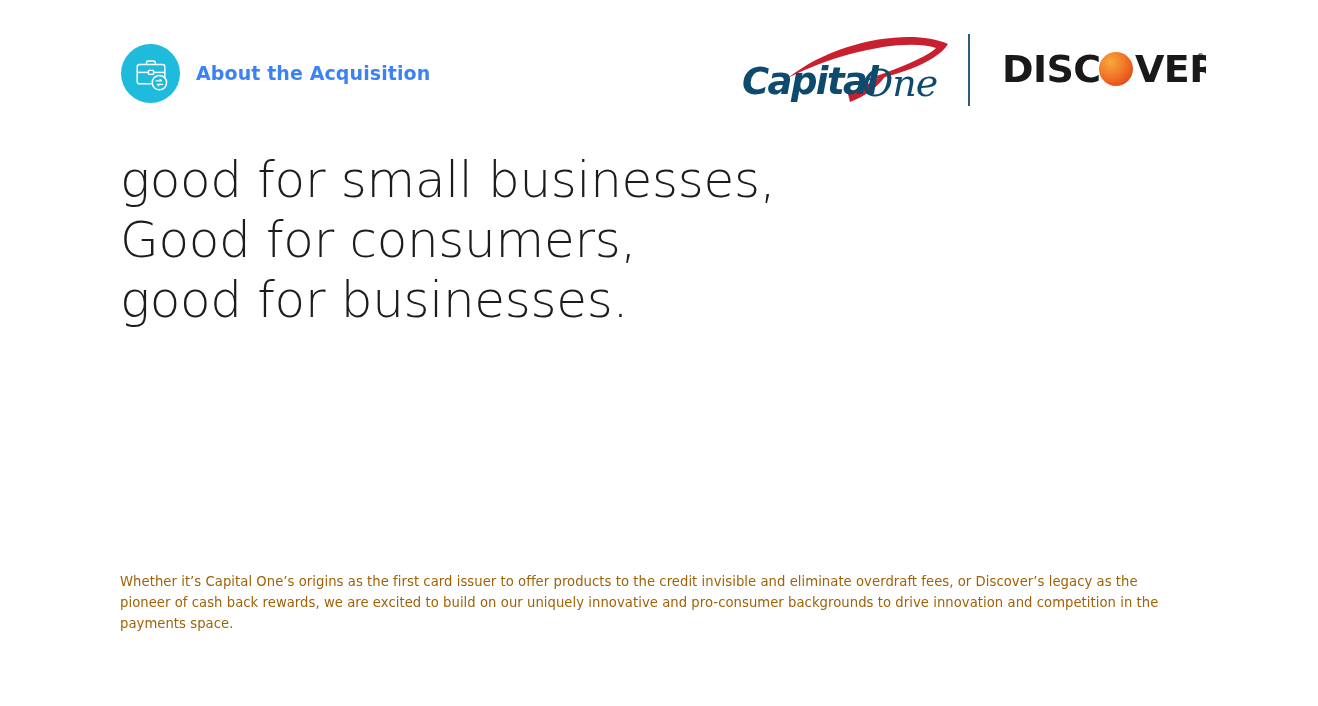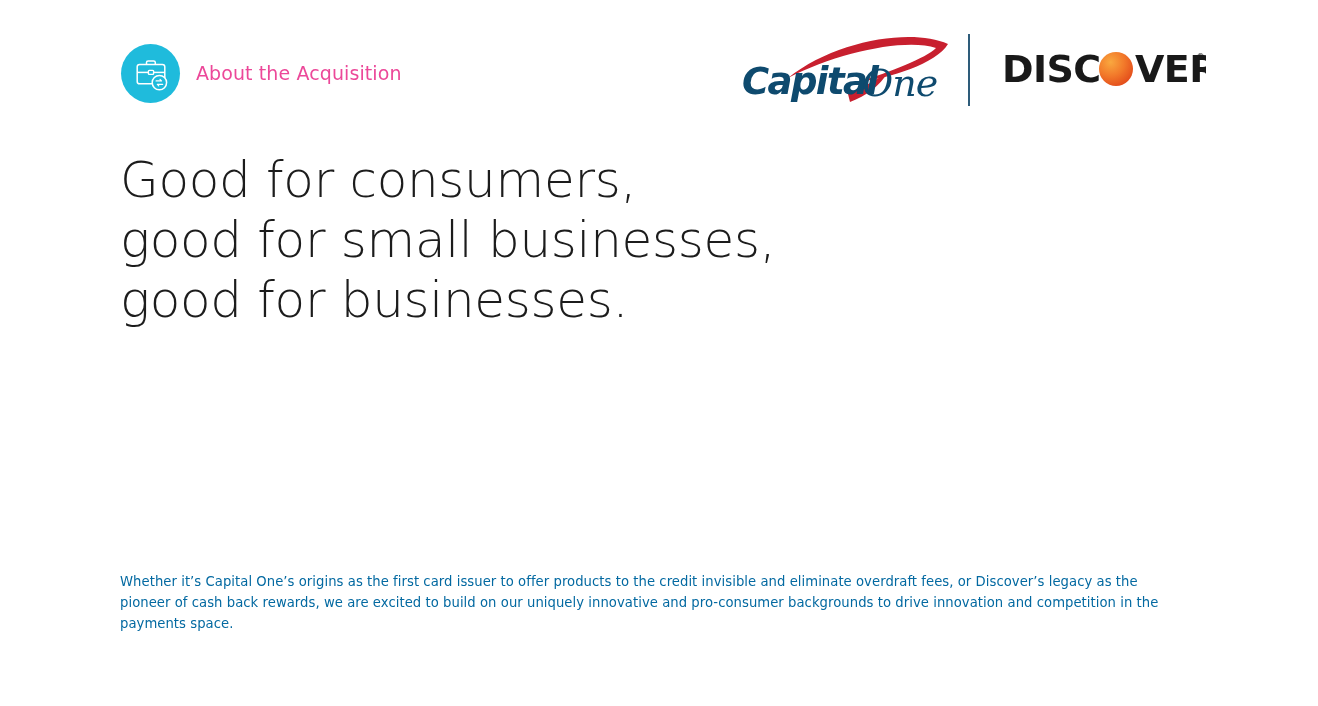--- a/index.html
+++ b/index.html
@@ -36,22 +36,22 @@
     border-radius: 50%;
     background: #1FBBDC;
     display: flex;
     align-items: center;
     justify-content: center;
     flex: 0 0 auto;
   }
   .eyebrow-badge svg { display: block; }
   .eyebrow-label {
     font-size: 19px;
-    font-weight: 400;
-    color: #ec4899;
+    font-weight: 700;
+    color: #3b82f6;
     letter-spacing: 0.1px;
     line-height: 1;
     white-space: nowrap;
   }
 
   
   .logo-lockup {
     position: absolute;
     left: 740px;
     top: 30px;
@@ -111,21 +111,21 @@
 
   
   .body-copy {
     position: absolute;
     left: 120px;
     top: 558px;
     width: 1066px;
     font-size: 13.2px;
     font-weight: 400;
     line-height: 21px;
-    color: #0369a1;
+    color: #a16207;
     letter-spacing: 0.05px;
     text-align: left;
   }
 </style>
 </head>
 <body>
 
 <div class="slide">
 
   <div class="header-eyebrow">
@@ -179,21 +179,21 @@
         </defs>
         <text x="0" y="35" font-family="'DejaVu Sans','Liberation Sans',sans-serif" font-size="38" font-weight="700" fill="#191919" letter-spacing="-0.6">DISC</text>
         <circle cx="114" cy="22" r="17" fill="url(#discOrange)"></circle>
         <text x="133" y="35" font-family="'DejaVu Sans','Liberation Sans',sans-serif" font-size="38" font-weight="700" fill="#191919" letter-spacing="-0.6">VER</text>
         <text x="194" y="13" font-family="'DejaVu Sans','Liberation Sans',sans-serif" font-size="9" font-weight="400" fill="#191919">®</text>
       </svg>
     </div>
   </div>
 
   <div class="headline">
+    <span class="hl-line">good for small businesses,</span>
     <span class="hl-line">Good for consumers,</span>
-    <span class="hl-line">good for small businesses,</span>
     <span class="hl-line">good for businesses.</span>
   </div>
 
 
   <p class="body-copy">Whether it’s Capital One’s origins as the first card issuer to offer products to the credit invisible and eliminate overdraft fees, or Discover’s legacy as the pioneer of cash back rewards, we are excited to build on our uniquely innovative and pro-consumer backgrounds to drive innovation and competition in the payments space.</p>
 
 </div>
 
 </body></html>

